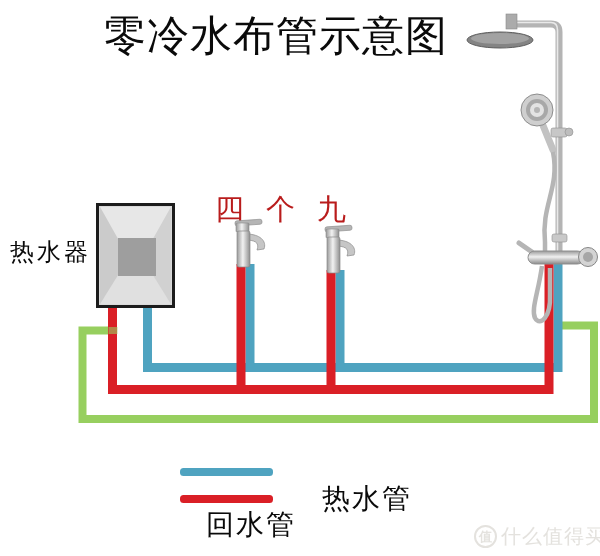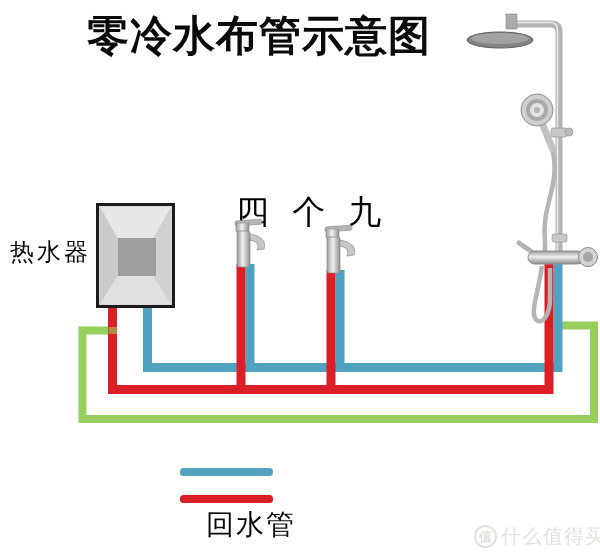--- a/index.html
+++ b/index.html
@@ -1,30 +1,30 @@
 <!DOCTYPE html>
 <html><head>
 <meta charset="utf-8">
 <style>
   html,body{margin:0;padding:0;background:#fff;}
   .stage{
     position:relative;width:600px;height:556px;background:#ffffff;
     overflow:hidden;font-family:"Liberation Sans",sans-serif;
   }
   .page-title{
-    position:absolute;left:70px;top:8px;width:378px;text-align:center;
-    font-size:42px;font-weight:bold;color:#0a0a0a;letter-spacing:1px;white-space:nowrap;
+    position:absolute;left:70px;top:8px;width:378px;text-align:right;
+    font-size:42px;font-weight:normal;color:#0a0a0a;letter-spacing:1px;white-space:nowrap;
   }
   .heater-label{
     position:absolute;left:10px;top:236px;font-size:24px;color:#0a0a0a;
     letter-spacing:3px;white-space:nowrap;
   }
   .diagram-svg{position:absolute;left:0;top:0;}
   .watermark-center{
-    position:absolute;left:236px;top:190px;font-size:33px;color:#000000;
+    position:absolute;left:215px;top:190px;font-size:29px;color:#b91c1c;
     letter-spacing:7px;white-space:nowrap;user-select:none;
   }
   .watermark-site{
     position:absolute;left:474px;top:523px;display:flex;align-items:center;
     color:#e4e2de;white-space:nowrap;user-select:none;
   }
   .watermark-badge{
     width:19px;height:19px;border:2px solid #e4e2de;border-radius:50%;
     display:flex;align-items:center;justify-content:center;
     font-size:13px;font-weight:bold;margin-right:4px;
@@ -139,20 +139,21 @@
   <div>
     <div class="legend-row" style="top:458px;">
       <svg class="swatch" width="93" height="8">
         <rect x="0" y="0" width="93" height="8" rx="3.5" fill="#4fa3c0"></rect>
       </svg>
     </div>
     <div class="legend-row" style="top:485px;">
       <svg class="swatch" width="93" height="8">
         <rect x="0" y="0" width="93" height="8" rx="3.5" fill="#da1f26"></rect>
       </svg>
+      <span class="legend-label">热水管</span>
     </div>
     <div class="legend-row" style="top:511px;flex-direction:column;">
       <svg class="swatch" width="93" height="8">
         <rect x="0" y="0" width="93" height="8" rx="3.5" fill="#97cf5f"></rect>
       </svg>
       <span class="legend-label">回水管</span>
     </div>
   </div>
 
   <div class="watermark-site">

